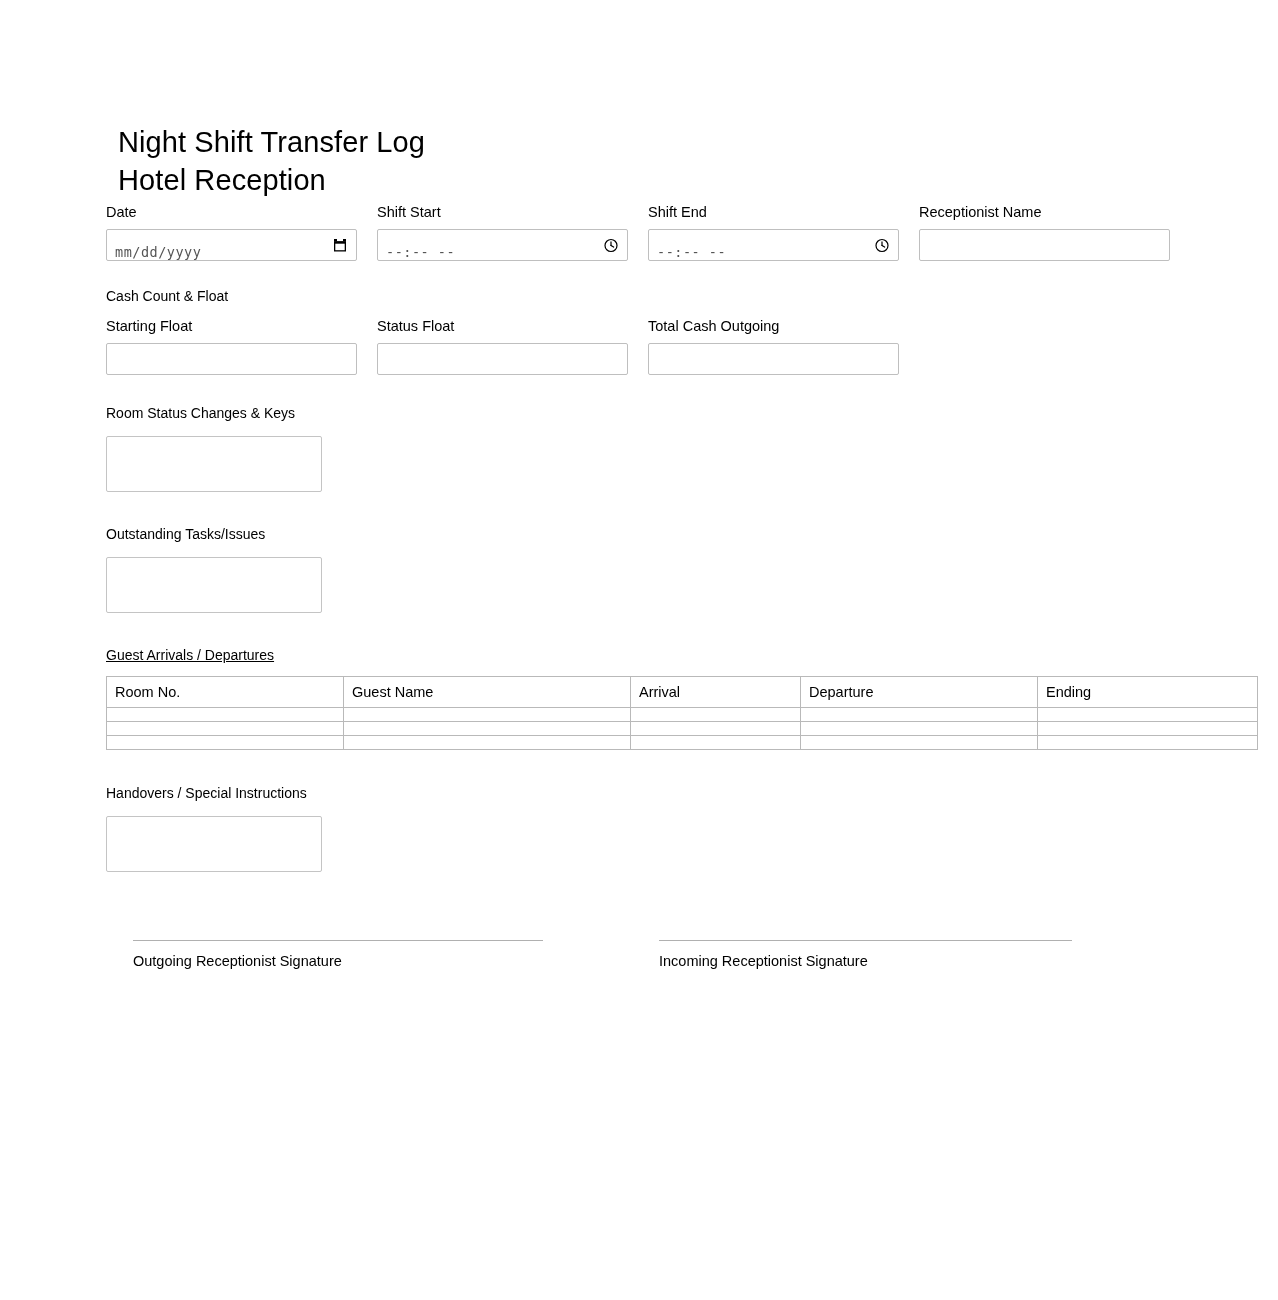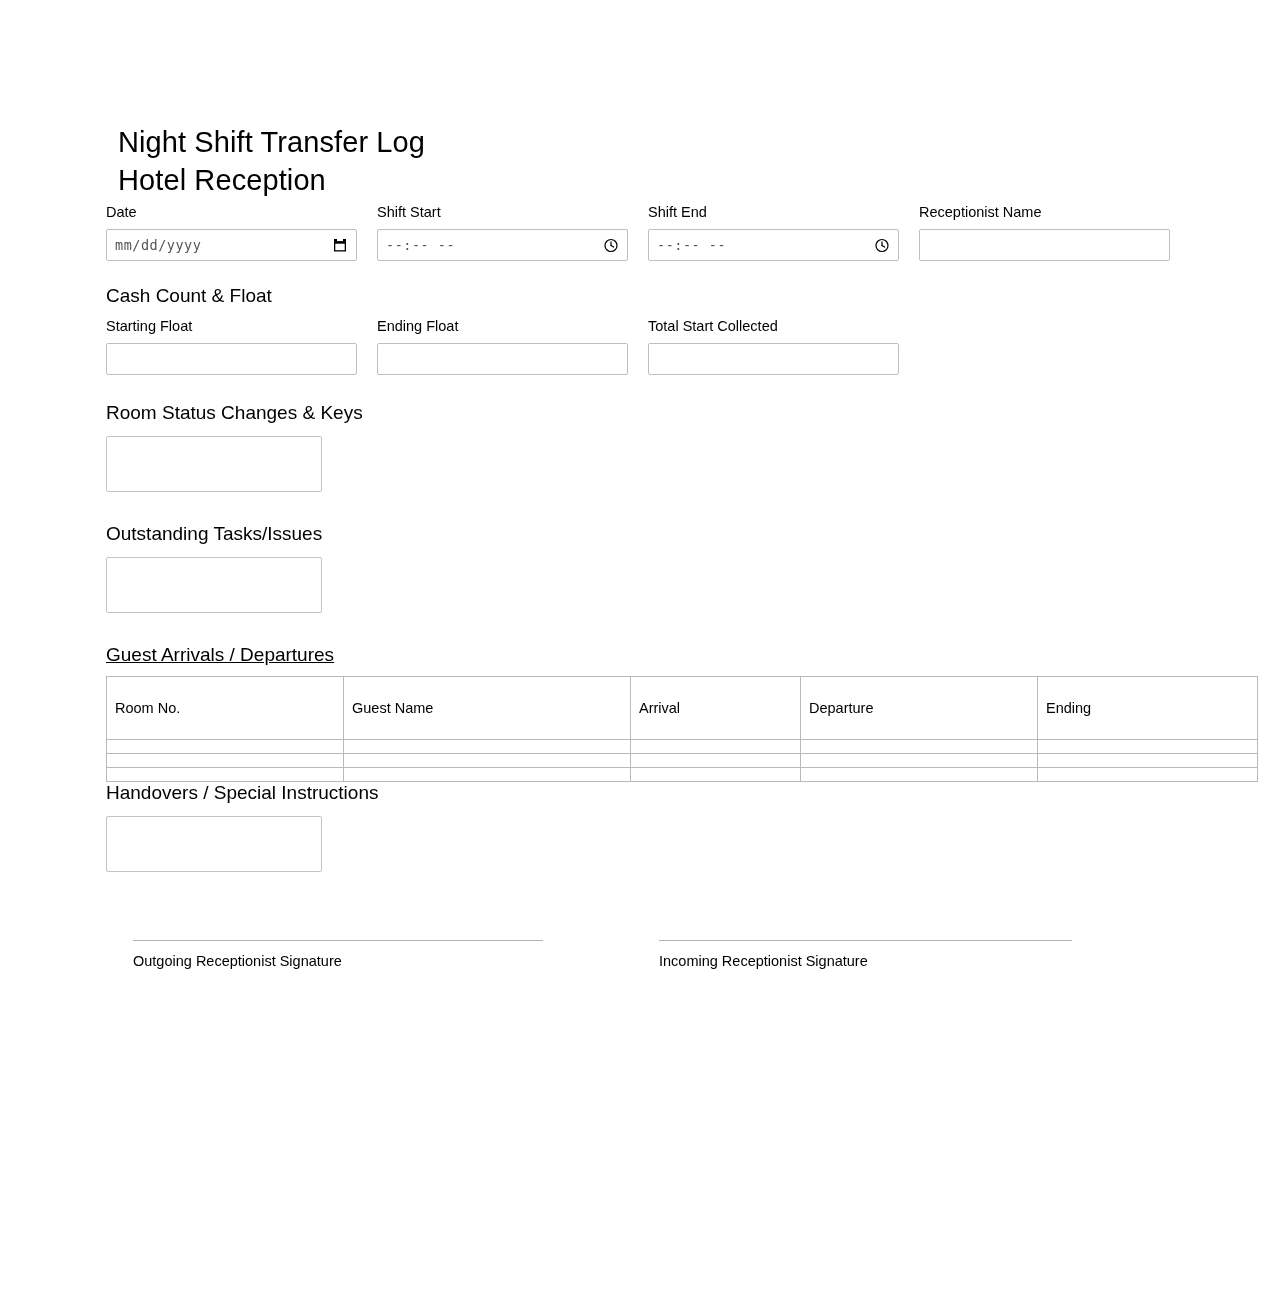--- a/index.html
+++ b/index.html
@@ -55,21 +55,21 @@
     margin-bottom: 8px;
     white-space: nowrap;
   }
   .input-box {
     height: 32px;
     border: 1px solid #bfbfbf;
     border-radius: 2px;
     background: #fff;
     box-sizing: border-box;
     display: flex;
-    align-items: center;
+    align-items: flex-end;
     padding: 0 8px;
     font-size: 14px;
     position: relative;
   }
   .input-box.plain { padding: 0 8px; }
   .ph {
     color: #555;
     font-family: "DejaVu Sans Mono", monospace;
     font-size: 13.5px;
     letter-spacing: 0.5px;
@@ -84,21 +84,21 @@
     align-items: center;
     justify-content: center;
     width: 15px;
     height: 15px;
   }
 
   
   .section-title {
     position: absolute;
     left: 0;
-    font-size: 19px;
+    font-size: 14px;
     line-height: 22px;
     font-weight: normal;
     color: #000;
     white-space: nowrap;
   }
 
   
   .textarea-box {
     position: absolute;
     left: 0;
@@ -123,21 +123,21 @@
   .guest-table th,
   .guest-table td {
     border: 1px solid #b9b9b9;
     padding: 0;
     background: #fff;
   }
   .guest-table th {
     height: 30px;
     text-align: left;
     font-weight: normal;
-    padding: 16px 8px;
+    padding: 0 8px;
     vertical-align: middle;
     color: #000;
   }
   .guest-table td {
     height: 13px;
   }
   .col-room { width: 220px; }
   .col-guest { width: 270px; }
   .col-arrival { width: 153px; }
   .col-departure { width: 220px; }
@@ -236,28 +236,28 @@
   <div class="field-row" style="top:318px;">
 
     <div class="field">
       <div class="field-label">Starting Float</div>
       <div class="input-box plain">
         <span></span>
       </div>
     </div>
 
     <div class="field">
-      <div class="field-label">Ending Float</div>
+      <div class="field-label">Status Float</div>
       <div class="input-box plain">
         <span></span>
       </div>
     </div>
 
     <div class="field">
-      <div class="field-label">Total Start Collected</div>
+      <div class="field-label">Total Cash Outgoing</div>
       <div class="input-box plain">
         <span></span>
       </div>
     </div>
 
 
   </div>
 
   <div class="section-title" style="top:402px;">Room Status Changes &amp; Keys</div>
   <div class="textarea-box" style="top:436px;"></div>

